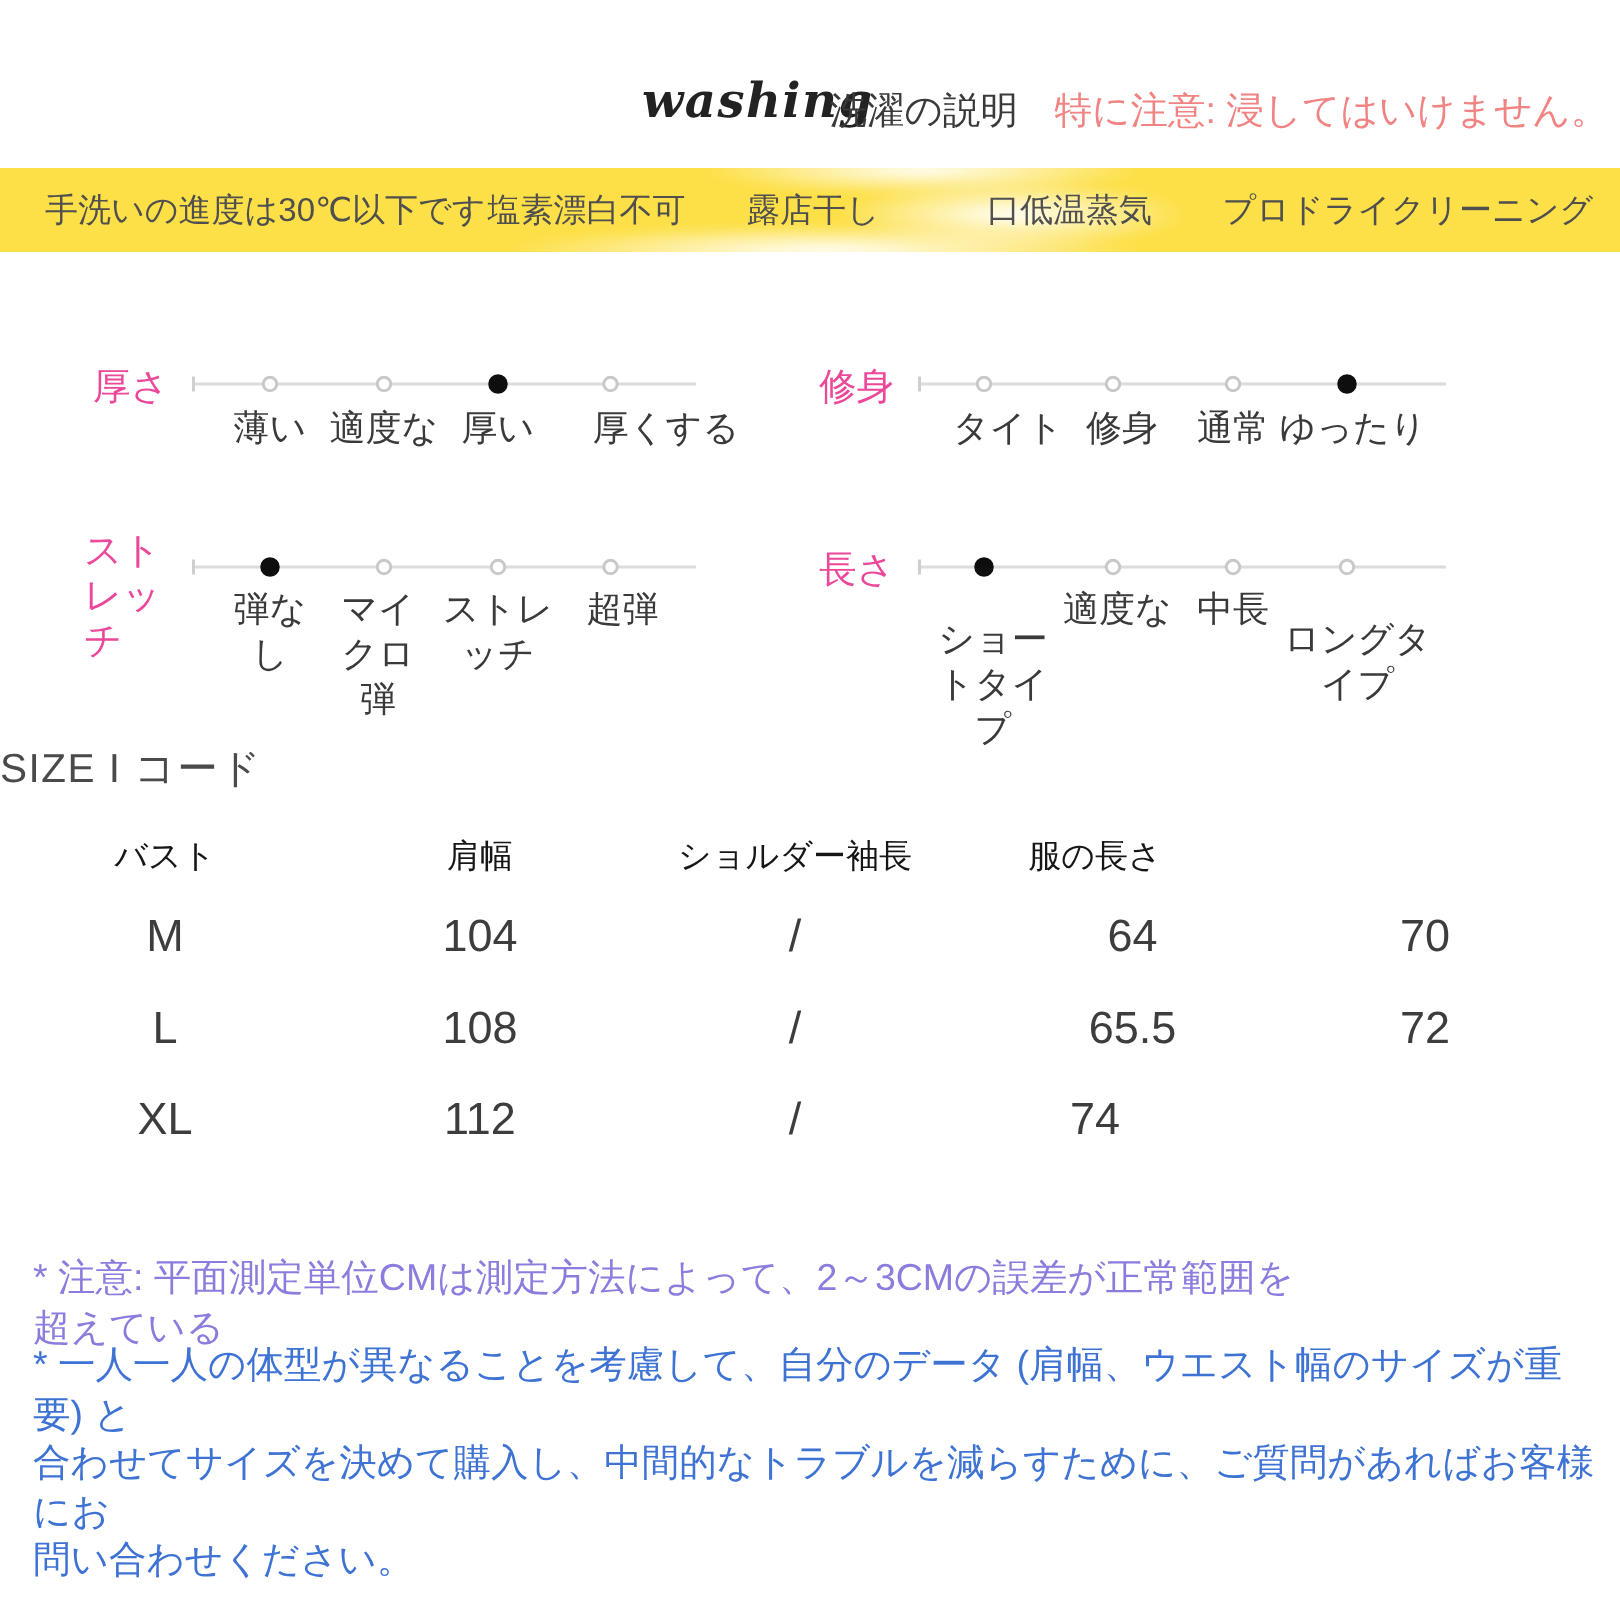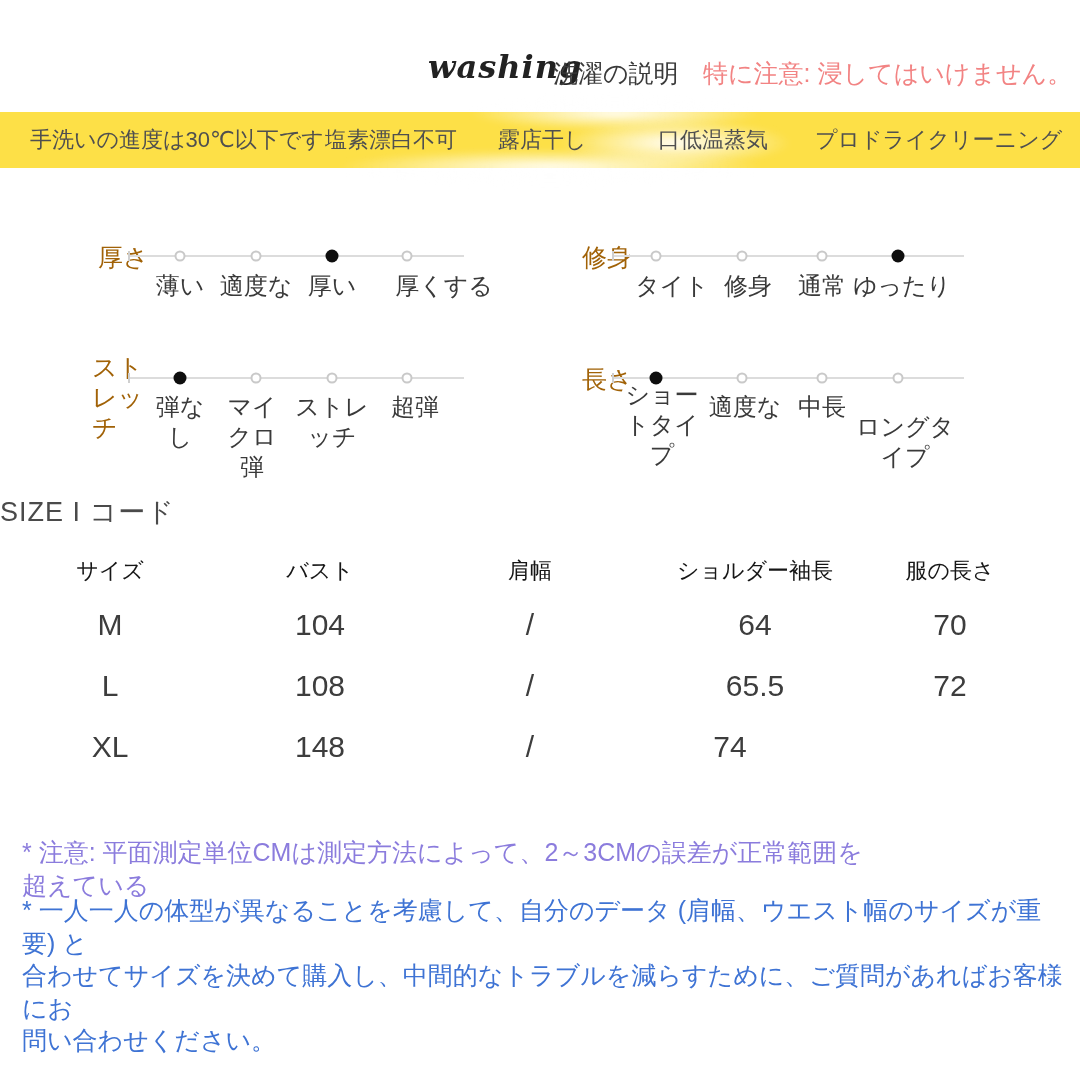--- a/index.html
+++ b/index.html
@@ -17,21 +17,21 @@
   .hdr-warning{position:absolute;left:703px;top:57px;font-size:25px;color:#f28383;}
   
   .care-bar{position:absolute;left:0;top:112px;width:1080px;height:56px;background:#fde047;}
   .care-item{position:absolute;top:50%;transform:translateY(-50%);font-size:22px;color:#4f4f4f;white-space:nowrap;z-index:2;}
   .ci0{left:30px;} .ci1{left:325px;} .ci2{left:498px;} .ci3{left:658px;text-align:right;} .ci4{left:815px;}
   .smudge{position:absolute;background:radial-gradient(ellipse at center,rgba(255,255,255,.96) 0%,rgba(255,255,255,0) 72%);filter:blur(3px);z-index:1;pointer-events:none;}
   .sm1{left:470px;top:-16px;width:290px;height:34px;}
   .sm2{left:560px;top:8px;width:230px;height:46px;}
   .sm3{left:340px;top:38px;width:420px;height:34px;}
   
-  .scale-label{position:absolute;font-size:25px;color:#a16207;margin-left:36px;}
+  .scale-label{position:absolute;font-size:25px;color:#ec4899;}
   .scale-label.vwrap{width:56px;line-height:1.2;}
   .track{position:absolute;height:2px;background:#dcdcdc;}
   .track .tick{position:absolute;left:0;top:-4px;width:2px;height:10px;background:#cfcfcf;}
   .dot{position:absolute;top:1px;width:11px;height:11px;border-radius:50%;
        background:#fff;border:2px solid #c9c9c9;transform:translate(-50%,-50%);box-sizing:border-box;}
   .dot.filled{width:13px;height:13px;background:#0e0e0e;border:none;}
   .opt{position:absolute;transform:translateX(-50%);font-size:24px;color:#3a3a3a;
        text-align:center;white-space:nowrap;line-height:1.25;}
   .opt.wrap{white-space:normal;}
   .w52{width:54px;} .w76{width:78px;} .w100{width:102px;}
@@ -111,30 +111,29 @@
   <span class="opt" style="left:415px;top:392px;">超弾</span>
 
   <span class="scale-label" style="left:546px;top:363px;">長さ</span>
   <div class="track" style="left:612px;top:377px;width:352px;">
     <span class="tick"></span>
     <span class="dot filled" style="left:44px;"></span>
     <span class="dot" style="left:130px;"></span>
     <span class="dot" style="left:210px;"></span>
     <span class="dot" style="left:286px;"></span>
   </div>
-  <span class="opt wrap w76" style="left:662px;top:380px;">ショートタイプ</span>
+  <span class="opt wrap w76" style="left:662px;top:412px;">ショートタイプ</span>
   <span class="opt" style="left:745px;top:392px;">適度な</span>
   <span class="opt" style="left:822px;top:392px;">中長</span>
   <span class="opt wrap w100" style="left:905px;top:412px;">ロングタイプ</span>
 
   <h2 class="size-title">SIZE I コード</h2>
 
   <div class="size-table">
     <div class="trow head">
-      <span class="tcell">サイズ</span>
       <span class="tcell">バスト</span>
       <span class="tcell">肩幅</span>
       <span class="tcell">ショルダー袖長</span>
       <span class="tcell">服の長さ</span>
     </div>
     <div class="trow body">
       <span class="tcell">M</span>
       <span class="tcell">104</span>
       <span class="tcell">/</span>
       <span class="tcell">64</span>
@@ -142,21 +141,21 @@
     </div>
     <div class="trow body">
       <span class="tcell">L</span>
       <span class="tcell">108</span>
       <span class="tcell">/</span>
       <span class="tcell">65.5</span>
       <span class="tcell">72</span>
     </div>
     <div class="trow body">
       <span class="tcell">XL</span>
-      <span class="tcell">148</span>
+      <span class="tcell">112</span>
       <span class="tcell">/</span>
       <span class="tcell">74</span>
     </div>
   </div>
 
   <p class="note note-purple"><span>* 注意: 平面測定単位CMは測定方法によって、2～3CMの誤差が正常範囲を</span><br><span>超えている</span></p>
 
   <p class="note note-blue"><span>* 一人一人の体型が異なることを考慮して、自分のデータ (肩幅、ウエスト幅のサイズが重要) と</span><br><span>合わせてサイズを決めて購入し、中間的なトラブルを減らすために、ご質問があればお客様にお</span><br><span>問い合わせください。</span></p>
 
 </div>

